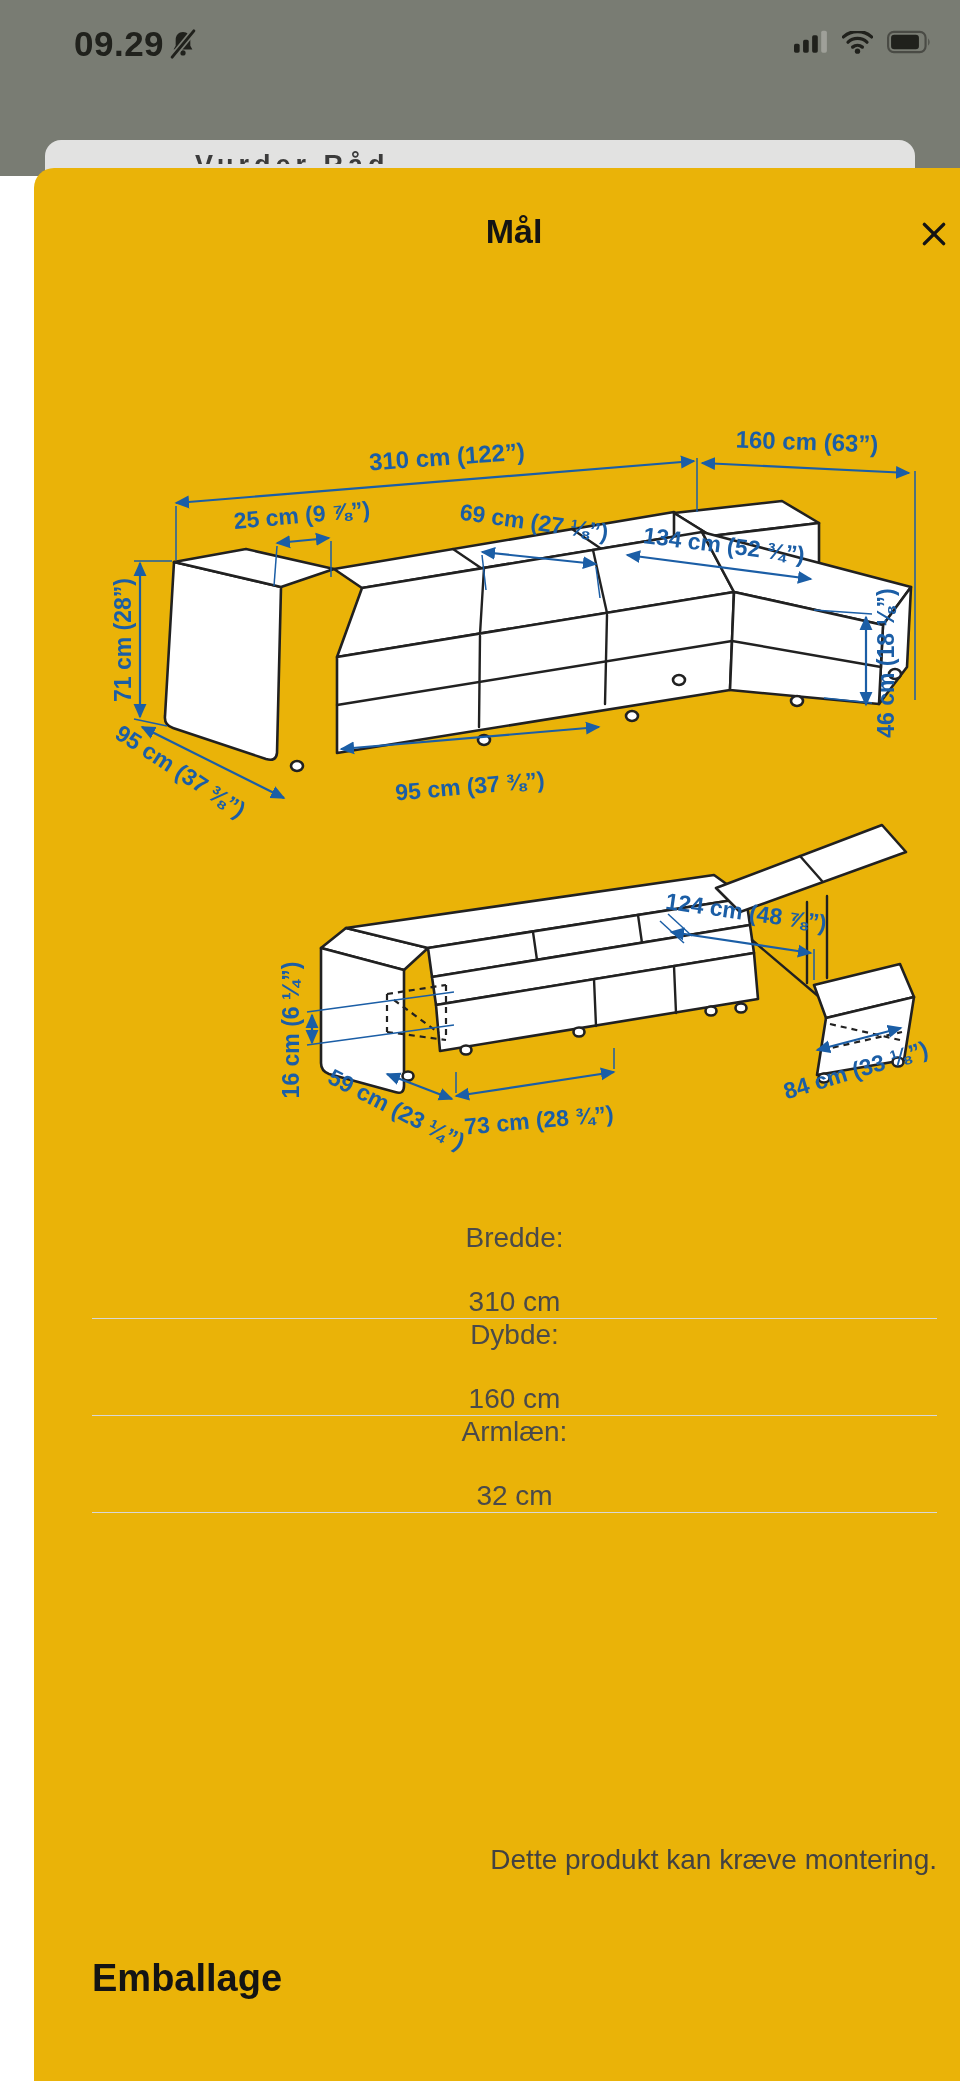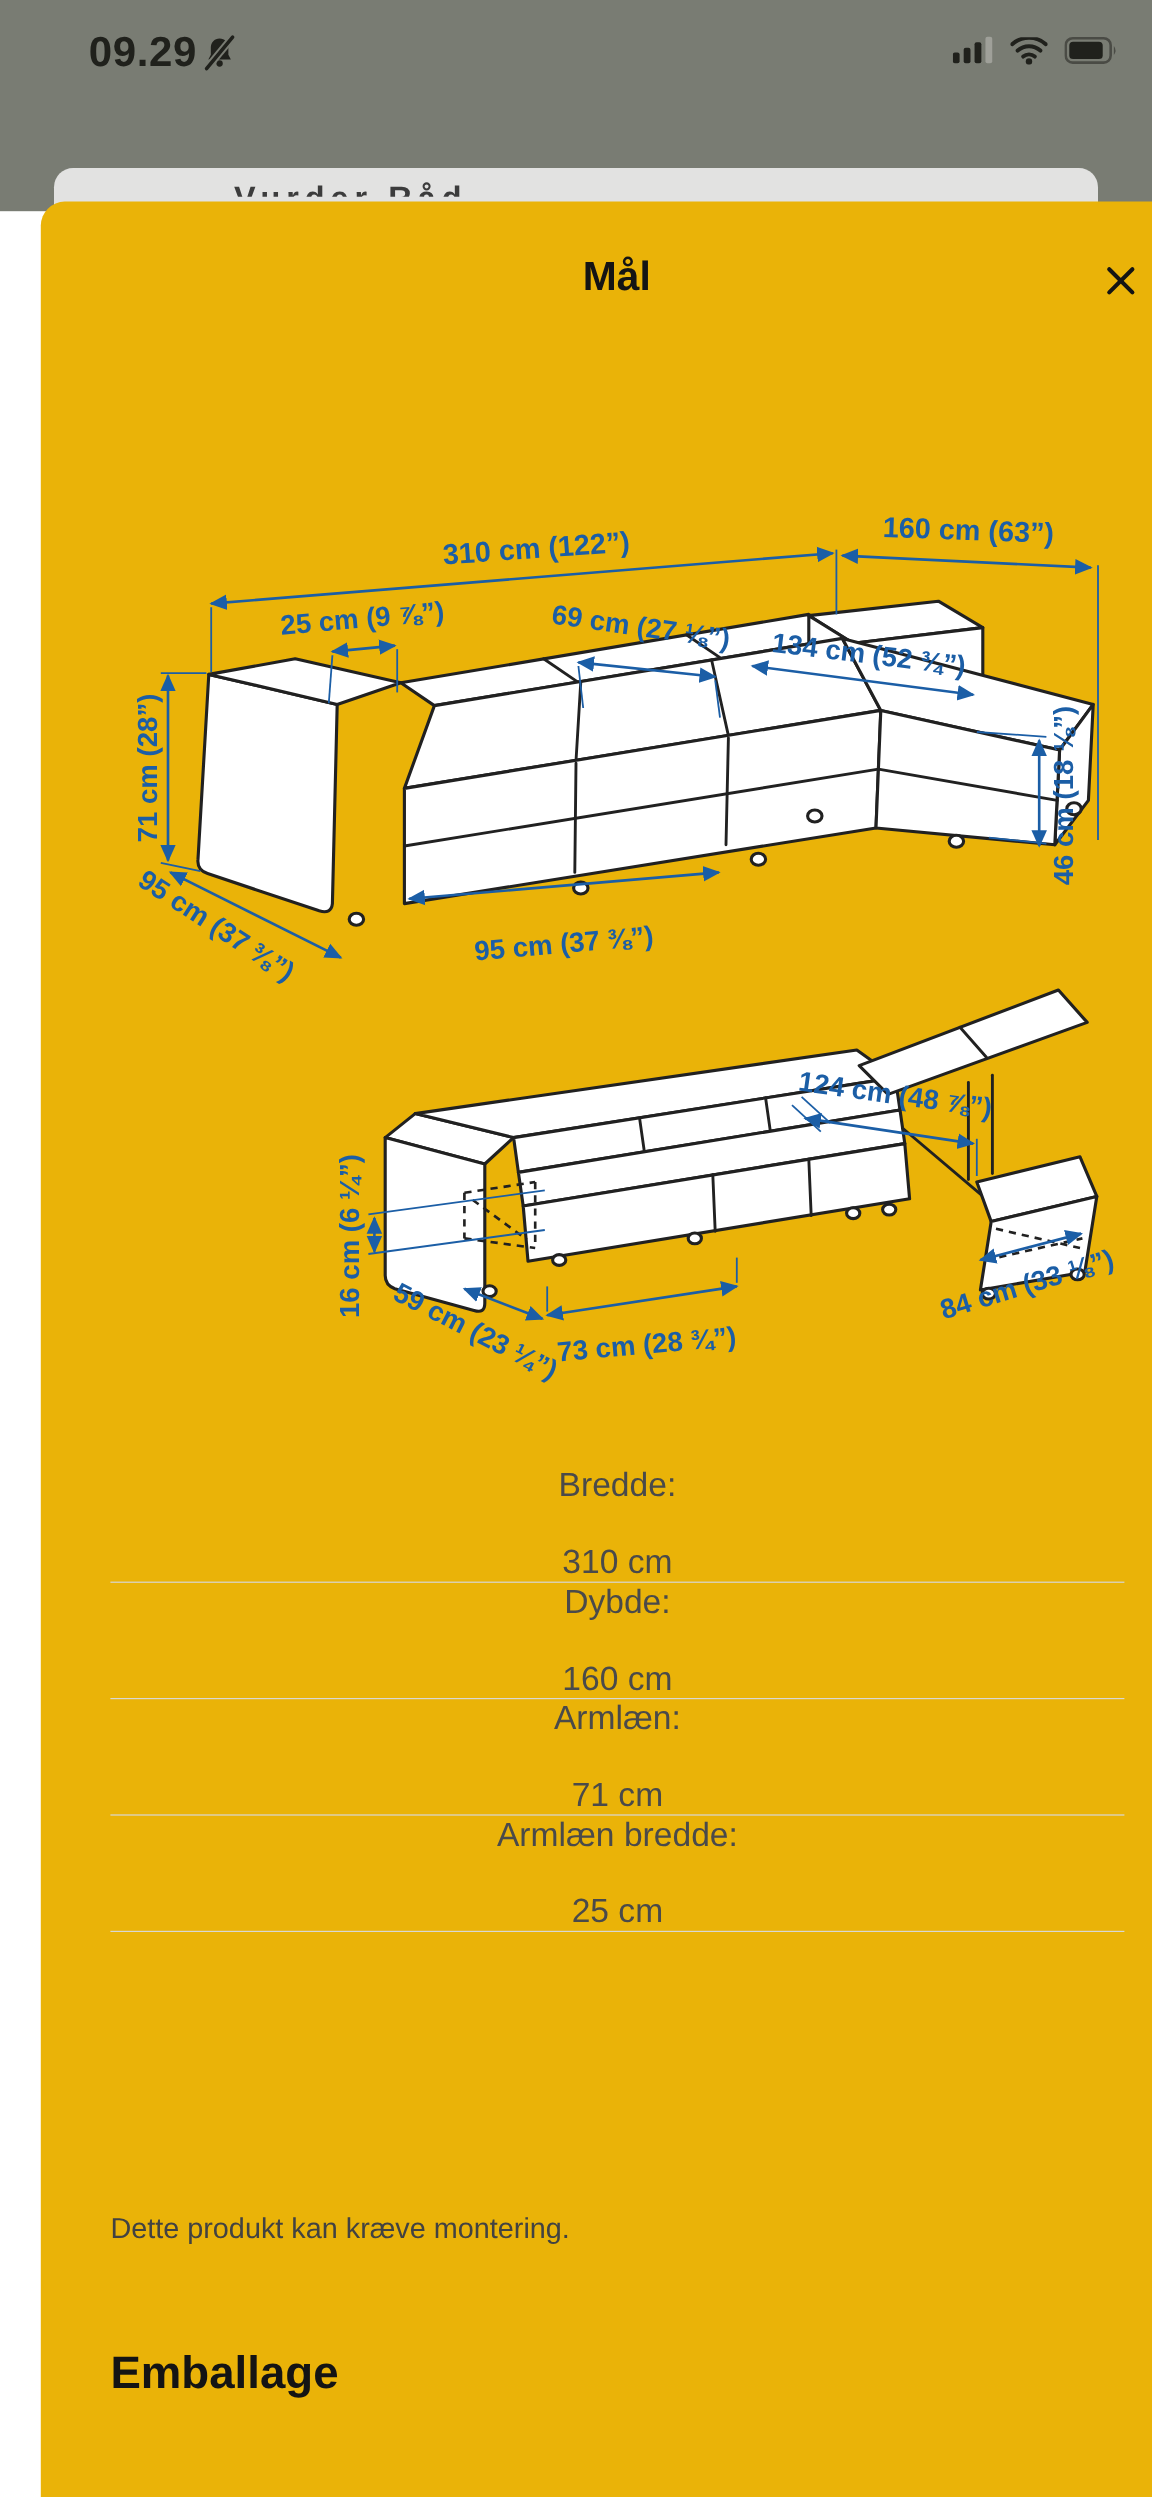--- a/index.html
+++ b/index.html
@@ -27,21 +27,21 @@
   .skl{stroke:#212121;stroke-width:2.4;fill:none;stroke-linejoin:round;stroke-linecap:round;}
   .dash{stroke:#212121;stroke-width:2.2;fill:none;stroke-dasharray:6 5;}
   .dl{stroke:#1b5ea6;stroke-width:2.2;fill:none;}
   .dlt{stroke:#1b5ea6;stroke-width:1.5;fill:none;}
   .dim{fill:#1b5ea6;font-weight:bold;font-size:23px;text-anchor:middle;
        font-family:"Liberation Sans","DejaVu Sans",sans-serif;}
   .dim.big{font-size:24px;}
   .specs{position:absolute;top:1054px;left:58px;right:57px;}
   .spec-row{height:96px;border-bottom:1px solid #d8d8d6;display:flex;align-items:center;
             justify-content:space-between;font-size:28px;color:#4a4a4a;flex-direction:column;}
-  .note{position:absolute;top:1676px;left:58px;right:57px;margin:0;font-size:24px;color:#424242;}
+  .note{position:absolute;top:1676px;left:58px;right:57px;margin:0;font-size:28px;color:#424242;text-align:right;}
   .emballage{position:absolute;top:1789px;left:58px;margin:0;font-size:38px;font-weight:bold;color:#141414;}
 </style>
 </head>
 <body>
 
 <div class="screen">
   <div class="dim-bg"></div>
 
   <div class="statusbar">
     <div class="sb-left">
@@ -215,24 +215,20 @@
       <div class="spec-row">
         <span>Bredde:</span>
         <span>310 cm</span>
       </div>
       <div class="spec-row">
         <span>Dybde:</span>
         <span>160 cm</span>
       </div>
       <div class="spec-row">
         <span>Armlæn:</span>
-        <span>71 cm</span>
-      </div>
-      <div class="spec-row">
-        <span>Armlæn bredde:</span>
-        <span>25 cm</span>
+        <span>32 cm</span>
       </div>
     </div>
 
     <p class="note">Dette produkt kan kræve montering.</p>
     <h2 class="emballage">Emballage</h2>
   </div>
 </div>
 
 </body></html>

